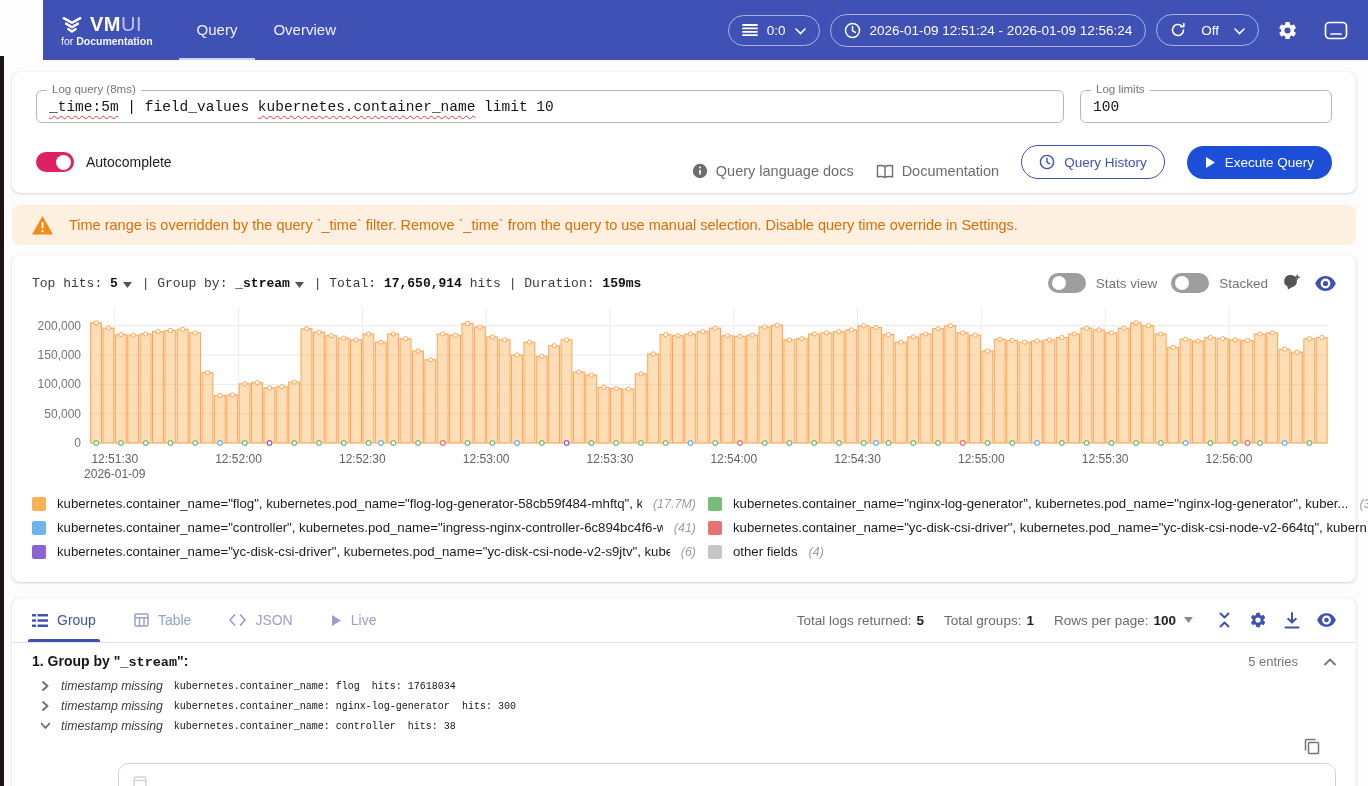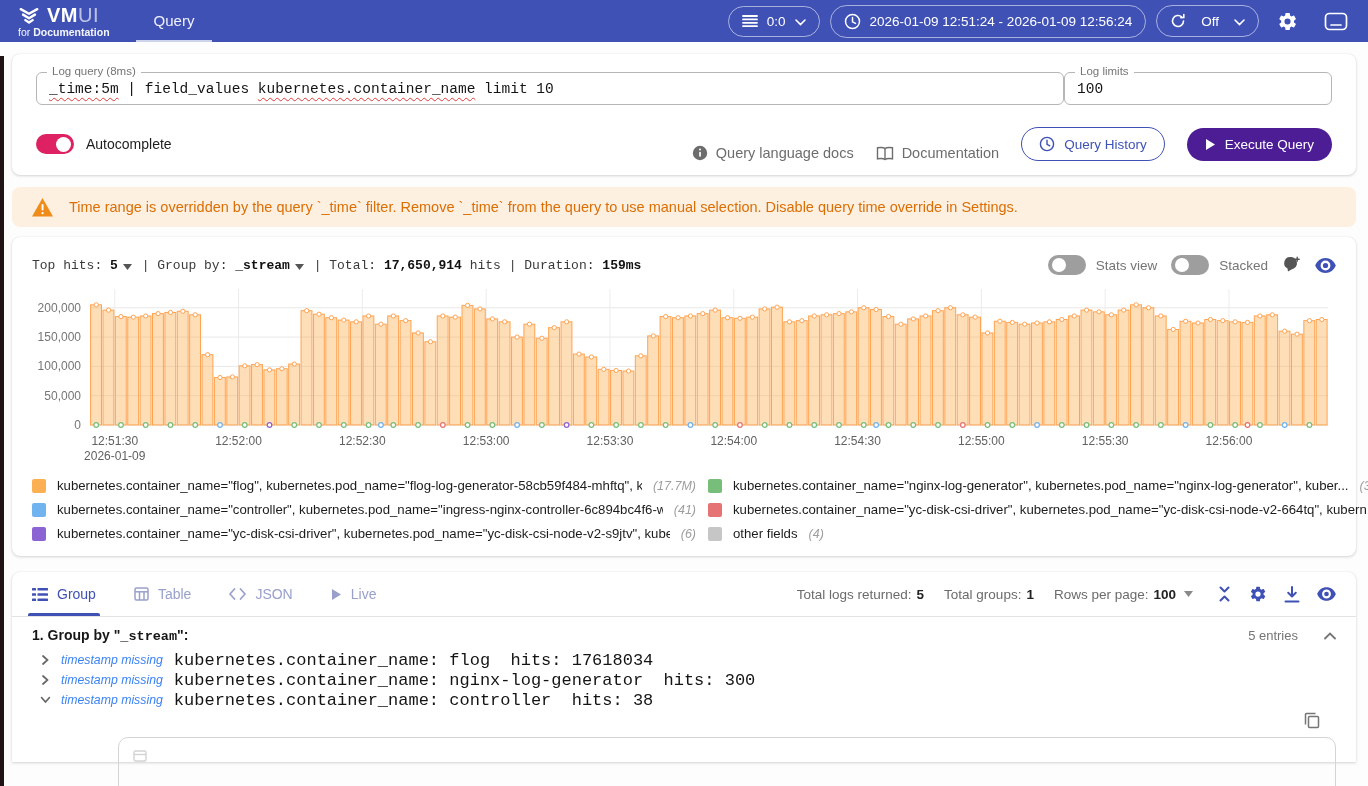--- a/index.html
+++ b/index.html
@@ -1,21 +1,21 @@
 <!DOCTYPE html>
 <html><head>
 <meta charset="utf-8">
 <style>
   * { box-sizing: border-box; margin: 0; padding: 0; }
   html,body { width:1368px; height:786px; overflow:hidden; background:#fdfdfd;
     font-family:"Liberation Sans", sans-serif; }
   .mono { font-family:"Liberation Mono","DejaVu Sans Mono",monospace; }
 
   
-  .navbar { height:42px; background:#3F51B5; display:flex; align-items:stretch; padding:0 12px; color:#fff; }
+  .navbar { height:60px; background:#3F51B5; display:flex; align-items:stretch; padding:0 12px; color:#fff;margin-left:43px; }
   .logo { display:flex; flex-direction:column; justify-content:center; margin:0 26px 0 6px; }
   .logo-row { display:flex; align-items:center; gap:7px; }
   .logo-vm { font-size:20px; font-weight:700; letter-spacing:.5px; }
   .logo-vm .ui { font-weight:400; opacity:.65; }
   .logo-sub { font-size:10.5px; opacity:.95; margin-top:-1px; }
   .logo-sub b { font-weight:700; }
   .nav-tabs { display:flex; align-items:stretch; }
   .nav-tab { display:flex; align-items:center; padding:0 18px; font-size:15px; color:rgba(255,255,255,.92);
     border-bottom:2px solid transparent; cursor:pointer; }
   .nav-tab.active { border-bottom-color:rgba(255,255,255,.75); }
@@ -25,47 +25,47 @@
   .nav-icon-btn { padding:6px 8px; border:none; display:flex; align-items:center; cursor:pointer; }
   .chev { display:inline-block; }
 
   
   .page { position:relative; }
   .panel { background:#fff; margin:0 12px; border-radius:8px; box-shadow:0 1px 3px rgba(0,0,0,.16), 0 0 1px rgba(0,0,0,.12); }
   .left-strip { position:fixed; left:0; top:56px; bottom:0; width:4px; background:#1f1316; z-index:60; }
 
   
   .query-panel { margin-top:12px; padding:18px 24px 14px; }
-  .q-row1 { display:flex; }
+  .q-row1 { display:flex; gap:16px; }
   .field { position:relative; border:1px solid #b6b6b6; border-radius:6px; padding:8px 12px 7px; background:#fff; }
   .field .flabel { position:absolute; top:-8px; left:10px; background:#fff; padding:0 5px; font-size:11.5px; color:#757575; }
   .field .fvalue { font-size:14.5px; color:#141414; white-space:pre; }
   .f-query { flex:0 0 1028px; }
   .f-limits { flex:1; }
   .squiggle { text-decoration:underline; text-decoration-style:wavy; text-decoration-color:#e03b3b;
     text-decoration-thickness:1px; text-underline-offset:4px; }
   .q-row2 { display:flex; align-items:center; margin-top:22px; }
   .toggle { width:38px; height:20px; border-radius:10px; background:#9e9e9e; position:relative; flex:0 0 auto; cursor:pointer; }
   .toggle .knob { position:absolute; width:14px; height:14px; border-radius:50%; background:#fff; top:3px; left:4px; }
   .toggle.on { background:#DD2163; }
   .toggle.on .knob { left:auto; right:3px; width:15px; height:15px; top:2.5px; }
   .tog-label { font-size:14px; color:#1d1d1d; margin-left:12px; }
   .q-links { margin-left:auto; display:flex; align-items:flex-end; gap:22px; }
   .doc-link { display:flex; align-items:center; gap:8px; color:#6d6d6d; font-size:14.5px; cursor:pointer; }
   .btn-outline { display:flex; align-items:center; gap:9px; border:1px solid #3F51B5; color:#3F51B5; background:#fff;
     border-radius:17px; padding:8px 17px; font-size:13.5px; cursor:pointer; white-space:nowrap; }
-  .btn-solid { display:flex; align-items:center; gap:9px; background:#4c1d95; color:#fff; border:none;
+  .btn-solid { display:flex; align-items:center; gap:9px; background:#1d4ed8; color:#fff; border:none;
     border-radius:17px; padding:9px 18px; font-size:13.5px; cursor:pointer; white-space:nowrap; }
 
   
   .alert { margin:12px 12px 0; background:#fdf0e1; border-radius:8px; height:40px; display:flex; align-items:center;
     gap:15px; padding:0 19px; color:#db6e04; font-size:14.5px; }
 
   
-  .chart-panel { margin-top:10px; padding:14px 20px 6px; }
+  .chart-panel { margin-top:10px; padding:14px 20px 14px; }
   .chart-head { display:flex; align-items:center; height:28px; }
   .ch-mono { font-family:"Liberation Mono","DejaVu Sans Mono",monospace; font-size:13px; color:#3a3a3a;
     display:flex; align-items:center; white-space:pre; }
   .ch-mono b { color:#111; }
   .ch-caret { margin:2px 2px 0 5px; }
   .chart-head-right { margin-left:auto; display:flex; align-items:center; gap:14px; }
   .switch-group { display:flex; align-items:center; gap:10px; }
   .sw-label { font-size:13.5px; color:#757575; }
   .chart-wrap { margin-top:6px; }
   .legend { display:grid; grid-template-columns: 664px 1fr; column-gap:12px; margin-top:2px; }
@@ -90,22 +90,22 @@
   .group-area { padding:10px 20px 0; position:relative; }
   .gtitle-row { display:flex; align-items:center; }
   .gtitle { font-size:14px; font-weight:700; color:#161616; }
   .gtitle .gmono { font-family:"Liberation Mono","DejaVu Sans Mono",monospace; font-size:13.5px; }
   .gentries { margin-left:auto; display:flex; align-items:center; gap:26px; color:#757575; font-size:13px; }
   .grows { margin-top:6px; }
   .grow { display:flex; align-items:center; gap:11px; height:20px; margin-left:8px; cursor:pointer; }
   .grow .rchev { display:flex; width:10px; justify-content:center; color:#666; }
   .grow .rchev svg { transition:none; }
   .grow.expanded .rchev svg { transform:rotate(90deg); }
-  .grow .ts { font-size:12.3px; font-style:italic; color:#3b82f6; white-space:nowrap; }
-  .grow .gtext { font-family:"Liberation Mono","DejaVu Sans Mono",monospace; font-size:17px; color:#141414; white-space:pre; }
+  .grow .ts { font-size:12.3px; font-style:italic; color:#404040; white-space:nowrap; }
+  .grow .gtext { font-family:"Liberation Mono","DejaVu Sans Mono",monospace; font-size:10px; color:#141414; white-space:pre; }
   .copy-row { display:flex; justify-content:flex-end; padding-right:16px; margin-top:2px; }
   .expanded-box { margin:8px 0 0 86px; border:1px solid #d4d4d4; border-radius:10px; height:60px; padding:12px 14px; }
 </style>
 </head>
 <body>
 
 <div class="navbar">
   <div class="logo">
     <div class="logo-row">
       <span style="display:flex">
@@ -114,20 +114,21 @@
             <path d="M5.5 10.5l6.5 4 6.5-4"></path>
             <path d="M8 16.5l4 2.6 4-2.6"></path>
         </svg>
       </span>
       <span class="logo-vm"><span>VM</span><span class="ui">UI</span></span>
     </div>
     <div class="logo-sub"><span>for </span><b>Documentation</b></div>
   </div>
   <div class="nav-tabs">
     <div class="nav-tab active">Query</div>
+    <div class="nav-tab">Overview</div>
   </div>
   <div class="nav-right">
     <div class="nav-btn">
       <span style="display:flex">
         <svg width="16" height="14" viewBox="0 0 16 14" stroke="#fff" stroke-width="1.8" stroke-linecap="round">
           <line x1="1" y1="2" x2="15" y2="2"></line>
             <line x1="1" y1="5.4" x2="15" y2="5.4"></line>
             <line x1="1" y1="8.8" x2="15" y2="8.8"></line>
             <line x1="1" y1="12.2" x2="15" y2="12.2"></line>
         </svg>

